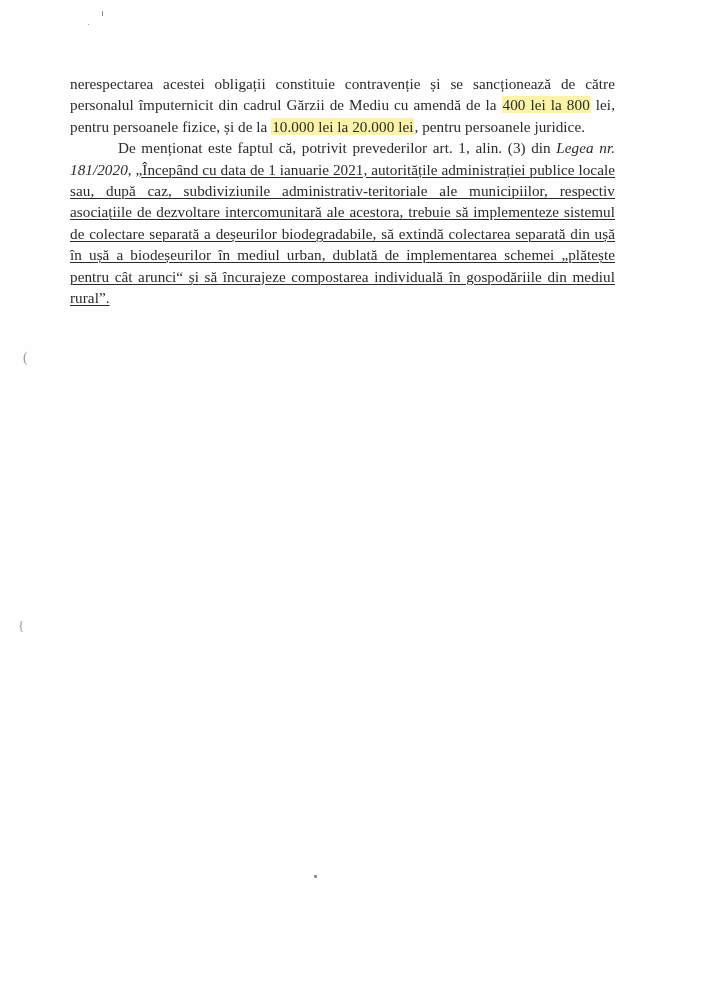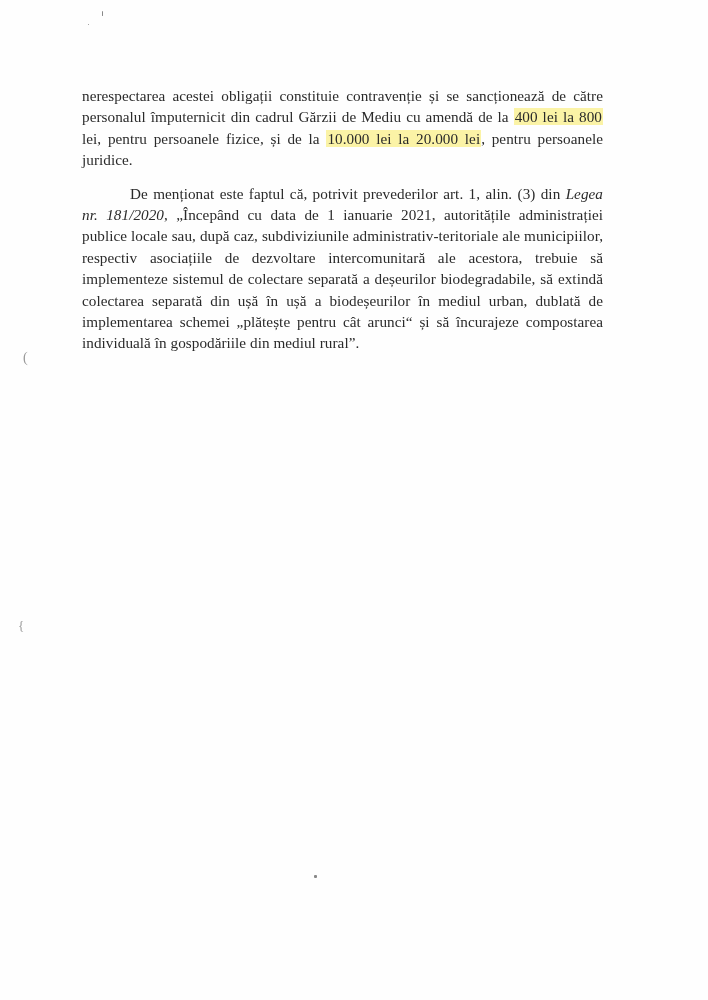--- a/index.html
+++ b/index.html
@@ -25,30 +25,31 @@
       position: absolute;
       left: 70px;
       top: 73px;
       width: 545px;
       font-size: 15.2px;
       line-height: 21.4px;
       text-align: justify;
       letter-spacing: 0.05px;
     }
     .para {
-      margin: 12px;
+      margin: 0;
     }
     .para.indent {
       text-indent: 48px;
     }
     .hl {
       background: #fbf3a6;
       padding: 0 1px;
     }
     .quote-u {
+      text-decoration: underline;
       text-decoration-thickness: 1px;
       text-underline-offset: 2px;
     }
     .italic { font-style: italic; }
     .mark {
       position: absolute;
       color: #9a9a9a;
       font-size: 14px;
       font-family: "Liberation Serif", serif;
     }

